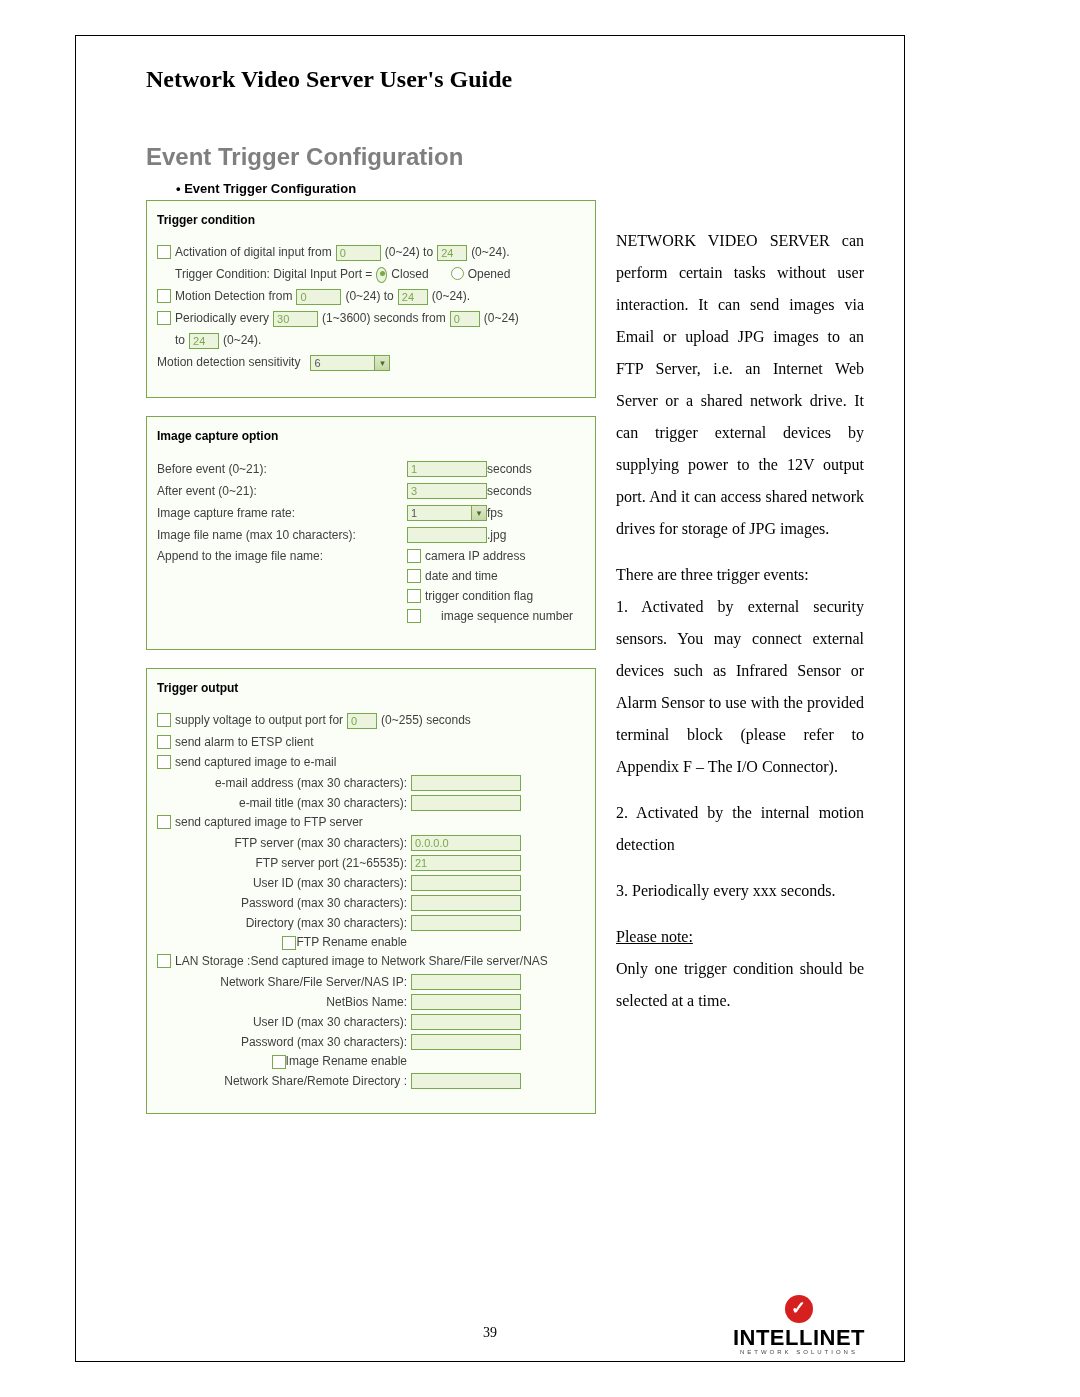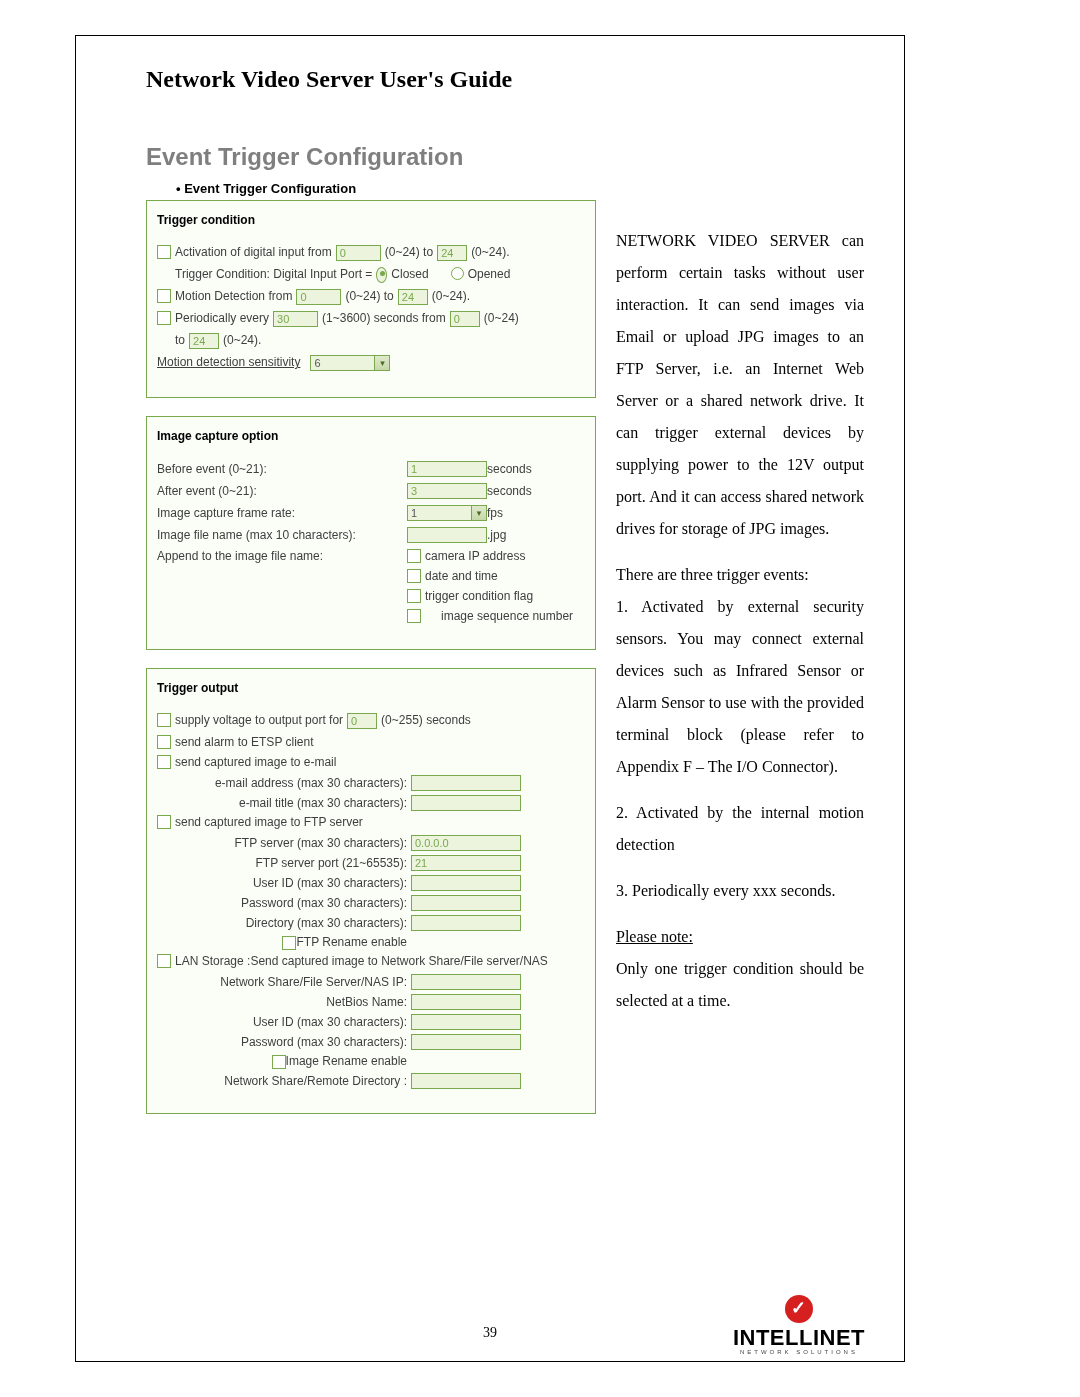--- a/index.html
+++ b/index.html
@@ -250,21 +250,21 @@
             <span>(1~3600) seconds from</span>
             <span class="tbox w30">0</span>
             <span>(0~24)</span>
           </div>
           <div class="row indent">
             <span>to</span>
             <span class="tbox w30">24</span>
             <span>(0~24).</span>
           </div>
           <div class="row">
-            <span style="margin-right:6px;text-decoration:underline;">Motion detection sensitivity</span>
+            <span style="margin-right:6px;">Motion detection sensitivity</span>
             <span class="sel">
               <span>6</span>
               <span class="arr">▾</span>
             </span>
           </div>
         </div>
 
         <div class="panel">
           <div class="panel-title">Image capture option</div>
 

